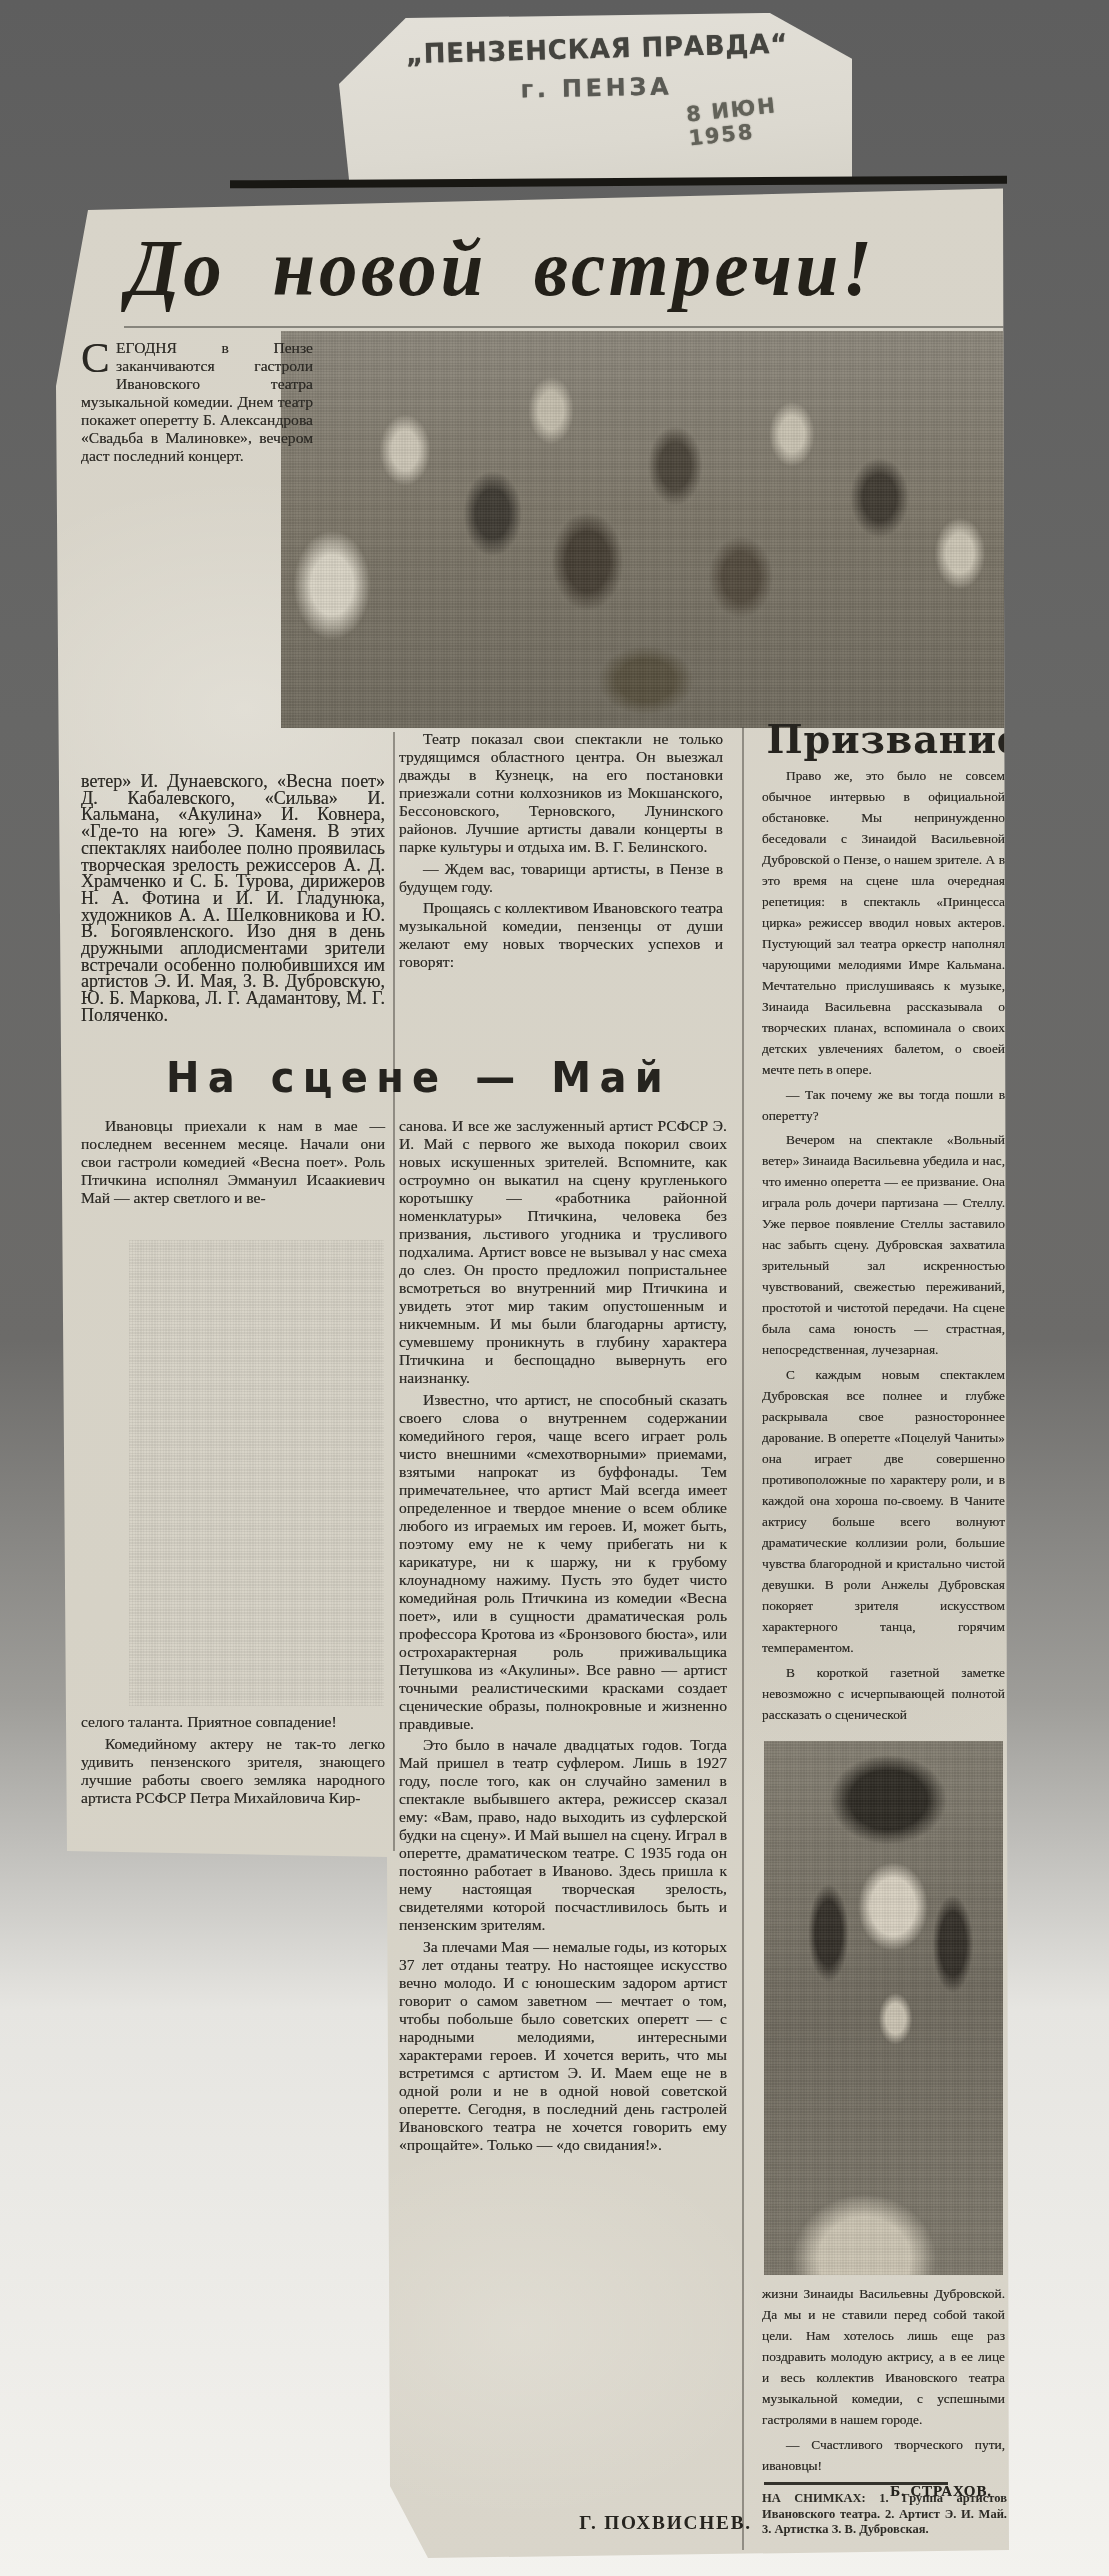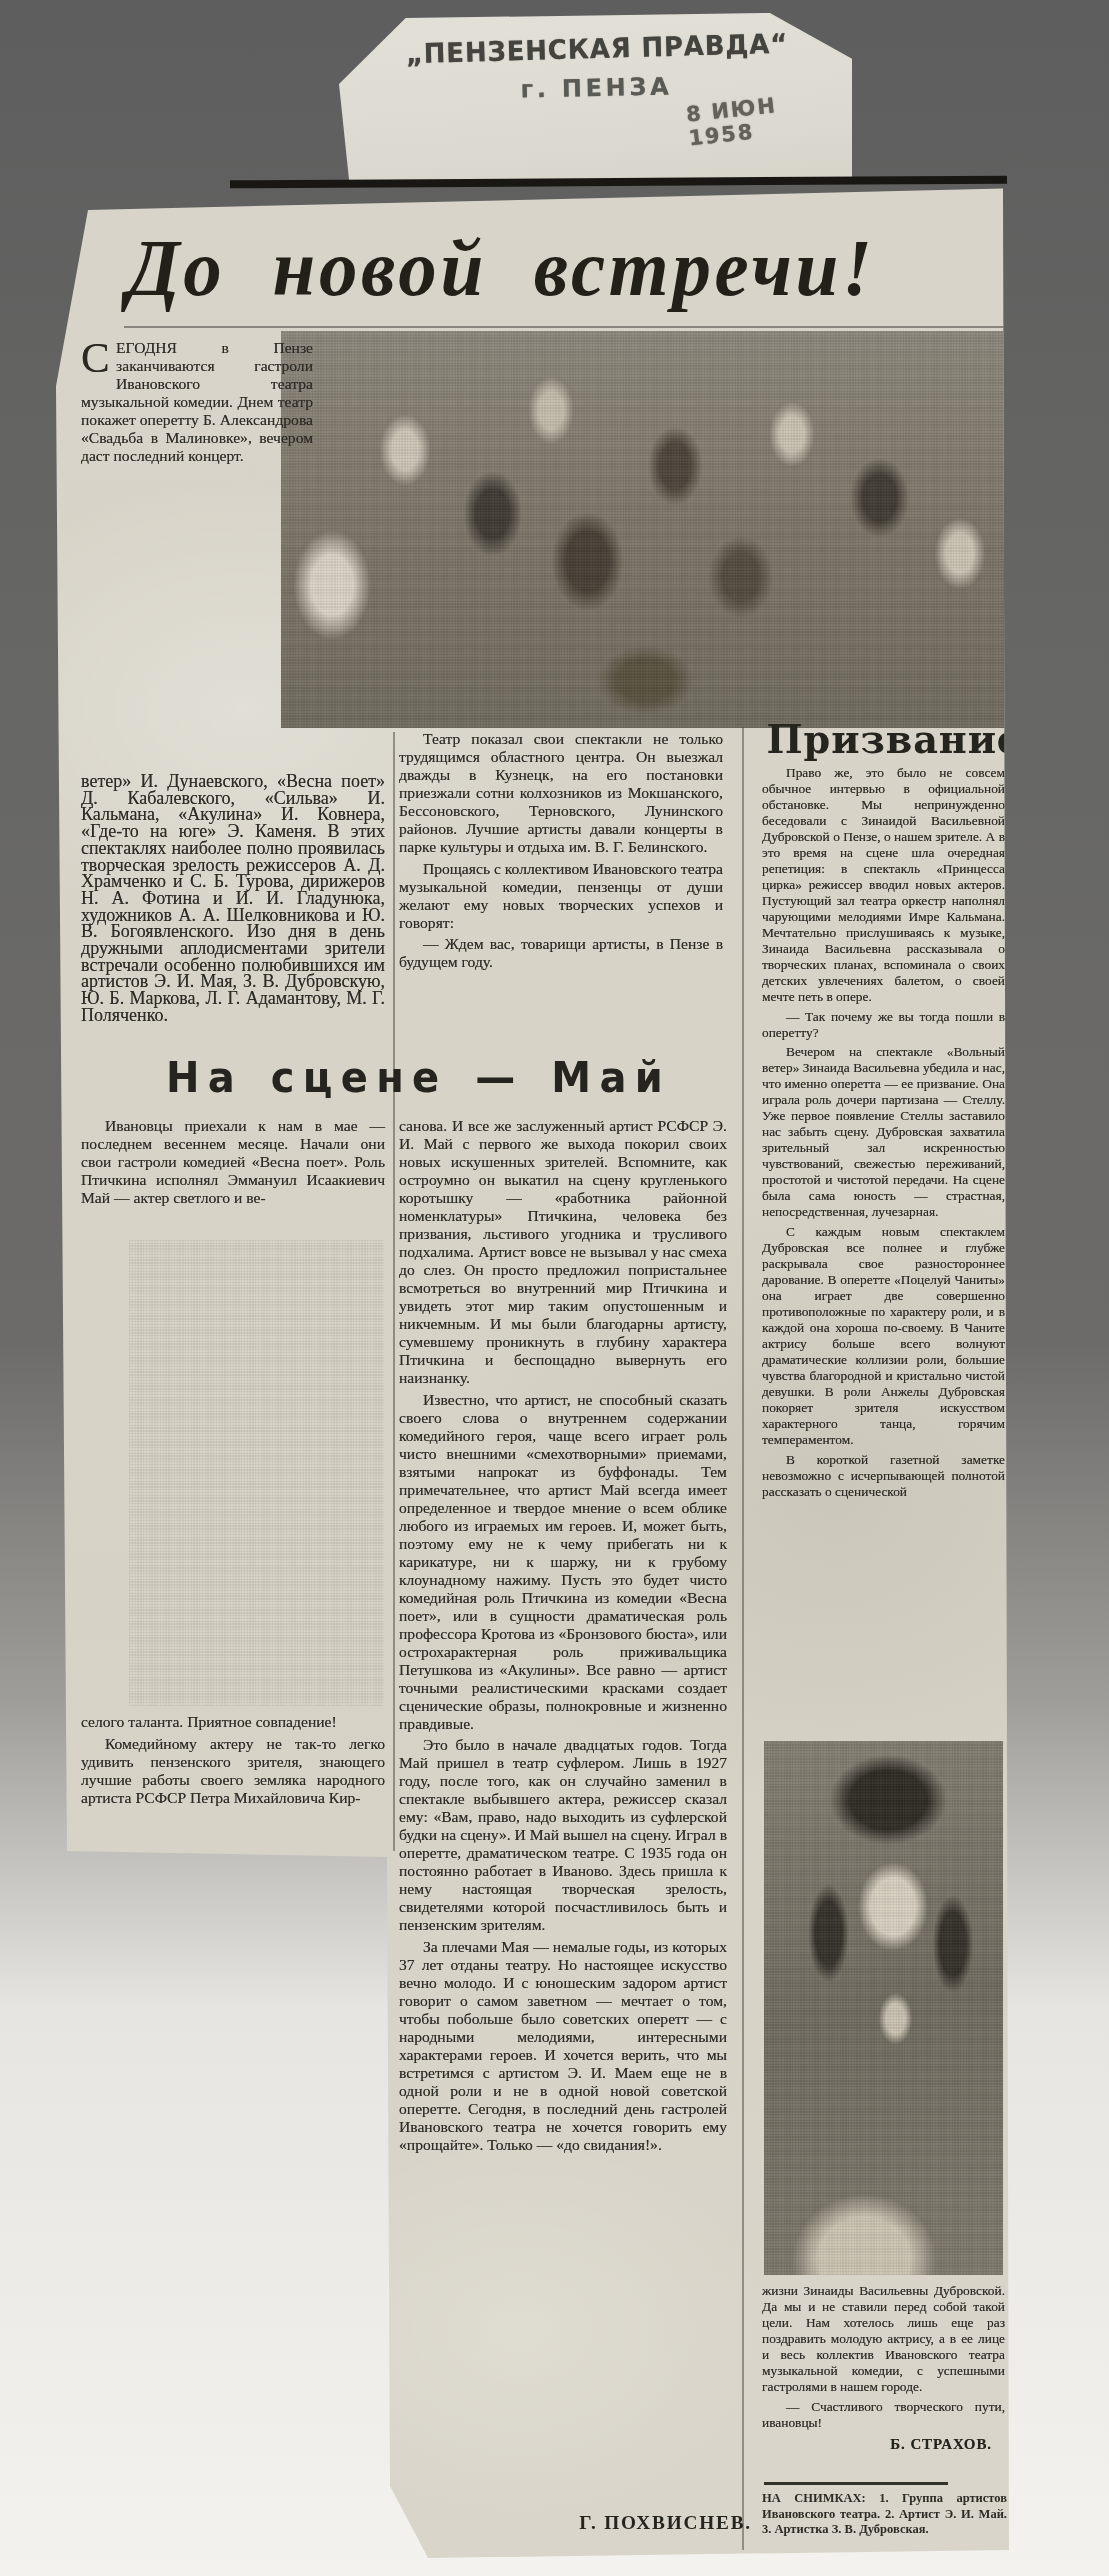--- a/index.html
+++ b/index.html
@@ -78,21 +78,21 @@
       radial-gradient(7.4px 3.7px at 61% 29%,#3c3831 0 60%,rgba(60,56,49,0) 85%),
       radial-gradient(24px 37px at 55% 52%,#c9c2b2 0 40%,rgba(201,194,178,0) 70%),
       radial-gradient(92px 83px at 42% 97%,#cbc4b3 0 50%,rgba(203,196,179,0) 78%),
       linear-gradient(170deg,#837e72 0%,#6f6a5f 50%,#7e796d 100%);}
   
   .t{position:absolute;text-align:justify;color:#2d2b26;text-shadow:0 0 0.4px rgba(45,42,36,.6);}
   .p{margin:0 0 3.7px;text-indent:24px;}
   .p-noind{margin:0 0 3.7px;text-indent:0;}
   .c-std{font-size:15.6px;line-height:18px;}
   .c-cond{font-size:18px;line-height:16.7px;}
-  .c-small{font-size:13.4px;line-height:16px;}
+  .c-small{font-size:13.4px;line-height:21px;}
   .dropcap{float:left;font-size:43px;line-height:36px;margin:0.9px 6.4px 0 0;color:#2a2823;}
   .vrule{position:absolute;width:1.8px;background:#55524b;opacity:.55;}
   .sec-heading{position:absolute;left:138px;top:870px;
     font-family:"DejaVu Sans",sans-serif;font-weight:bold;font-size:40px;letter-spacing:8.3px;word-spacing:5.5px;
     color:#26241f;white-space:nowrap;transform:scaleY(1.06);}
   .voc-heading{position:absolute;left:736px;top:532px;
     font-family:"DejaVu Serif",serif;font-weight:bold;font-size:39px;letter-spacing:0.9px;
     color:#26241f;white-space:nowrap;transform:scaleX(.98);}
   .sig{font-weight:bold;text-align:right;color:#26241f;}
   .sig-pokh{position:absolute;left:396px;top:2328px;width:328px;font-size:19.3px;letter-spacing:1.8px;}
@@ -127,22 +127,22 @@
 
     <div class="t c-cond" style="left:53px;top:589px;width:304px;">
       <p class="p-noind">ветер» И. Дунаевского, «Весна поет» Д. Кабалевского, «Сильва» И. Кальмана, «Акулина» И. Ковнера, «Где-то на юге» Э. Каменя. В этих спектаклях наиболее полно проявилась творческая зрелость режиссеров А. Д. Храмченко и С. Б. Турова, дирижеров Н. А. Фотина и И. И. Гладунюка, художников А. А. Шелковникова и Ю. В. Богоявленского. Изо дня в день дружными аплодисментами зрители встречали особенно полюбившихся им артистов Э. И. Мая, З. В. Дубровскую, Ю. Б. Маркова, Л. Г. Адамантову, М. Г. Поляченко.</p>
     </div>
 
     <div class="vrule" style="left:365px;top:548px;height:1119px;"></div>
     <div class="vrule" style="left:714px;top:543px;height:1823px;"></div>
 
     <div class="t c-std" style="left:371px;top:546px;width:324px;">
       <p class="p">Театр показал свои спектакли не только трудящимся областного центра. Он выезжал дважды в Кузнецк, на его постановки приезжали сотни колхозников из Мокшанского, Бессоновского, Терновского, Лунинского районов. Лучшие артисты давали концерты в парке культуры и отдыха им. В. Г. Белинского.</p>
+      <p class="p">— Ждем вас, товарищи артисты, в Пензе в будущем году.</p>
       <p class="p">Прощаясь с коллективом Ивановского театра музыкальной комедии, пензенцы от души желают ему новых творческих успехов и говорят:</p>
-      <p class="p">— Ждем вас, товарищи артисты, в Пензе в будущем году.</p>
     </div>
 
     <div class="sec-heading">На сцене — Май</div>
 
     <div class="t c-std" style="left:53px;top:933px;width:304px;">
       <p class="p">Ивановцы приехали к нам в мае — последнем весеннем месяце. Начали они свои гастроли комедией «Весна поет». Роль Птичкина исполнял Эммануил Исаакиевич Май — актер светлого и ве-</p>
     </div>
 
     <div class="photo photo-man"></div>
 

